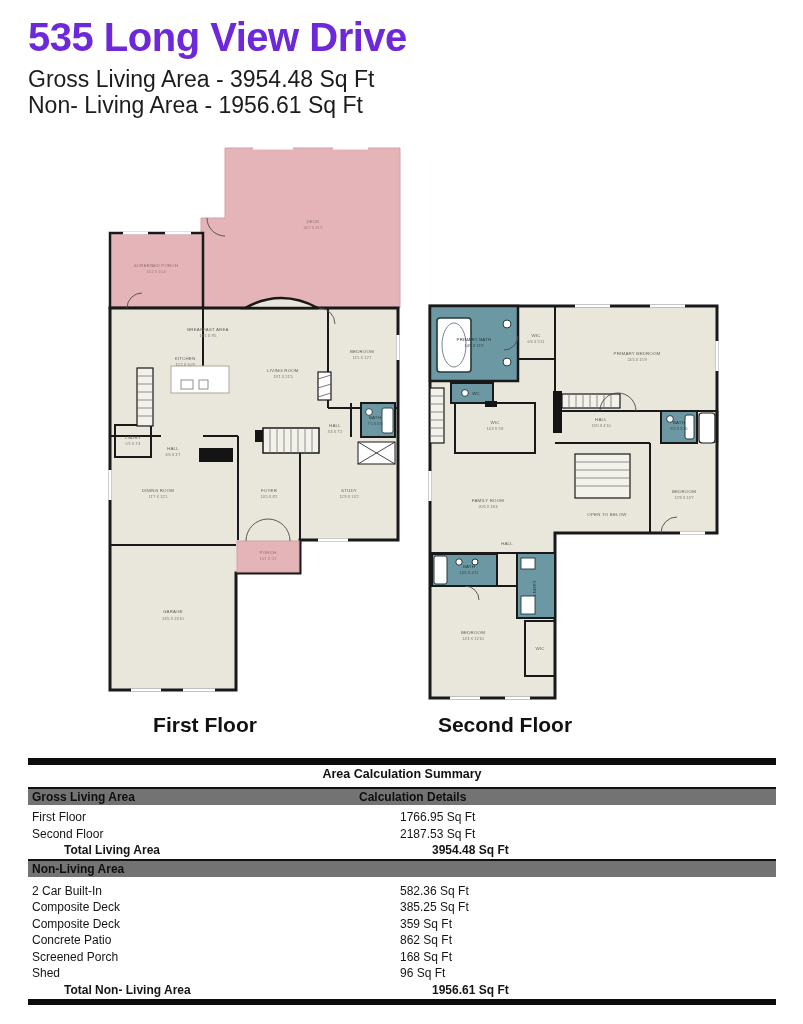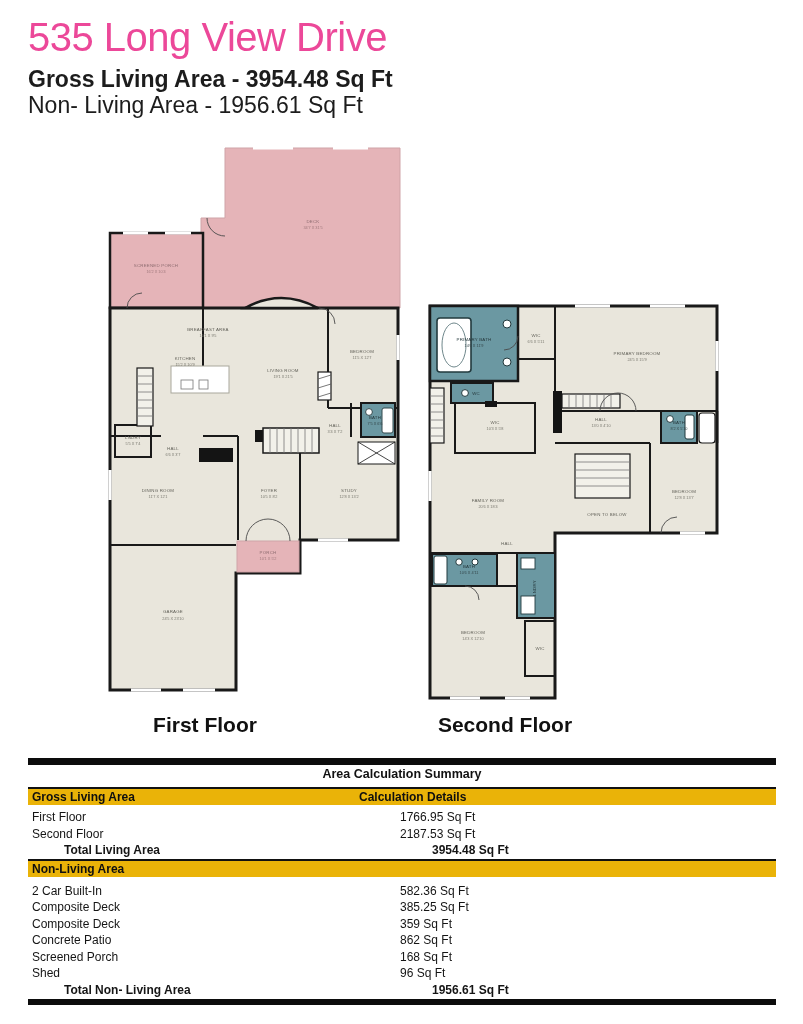--- a/index.html
+++ b/index.html
@@ -1,43 +1,43 @@
 <!DOCTYPE html>
 <html><head>
 <meta charset="utf-8">
 <style>
   html,body{margin:0;padding:0;background:#fff;}
   .page{position:relative;width:803px;height:1024px;background:#ffffff;overflow:hidden;
         font-family:"Liberation Sans",sans-serif;color:#1a1a1a;}
   
   .hdr{position:absolute;left:28px;top:14px;}
-  .hdr h1{margin:0;font-size:40px;line-height:46px;font-weight:400;letter-spacing:-0.5px;color:#ec4899;}
+  .hdr h1{margin:0;font-size:40px;line-height:46px;font-weight:700;letter-spacing:-0.5px;color:#6d28d9;}
   .hdr .sub{font-size:23px;line-height:26px;font-weight:400;color:#1c1c1c;}
-  .hdr .sub.s1{margin-top:6px;font-weight:bold;}
+  .hdr .sub.s1{margin-top:6px;}
   .hdr .sub.s2{margin-top:0;}
   
   .fp{position:absolute;}
   #fp1{left:103px;top:140px;}
   #fp2{left:425px;top:296px;}
   .rlab{font-size:4.4px;fill:#63625a;text-anchor:middle;letter-spacing:.2px;font-family:"Liberation Sans",sans-serif;}
   .rdim{font-size:3.9px;fill:#7a7970;text-anchor:middle;font-family:"Liberation Sans",sans-serif;}
   .onpink{fill:#8f6d71;}
   .onpinkd{fill:#a0797d;}
   .onteal{fill:#26393d;}
   .ontealD{fill:#35484c;}
   
   .caption{position:absolute;font-size:21px;font-weight:700;color:#111;text-align:center;}
   #cap1{left:110px;top:713px;width:190px;}
   #cap2{left:400px;top:713px;width:210px;}
   
   .tbl{position:absolute;left:28px;top:758px;width:748px;font-size:12px;}
   .bar{height:7px;background:#0c0c0c;}
   .bar.bot{height:6px;margin-top:1px;}
   .t-title{height:22px;line-height:18px;text-align:center;font-weight:700;font-size:12.5px;color:#111;}
-  .band{height:16px;line-height:16px;background:#eab308;border-top:2px solid #111;
+  .band{height:16px;line-height:16px;background:#737373;border-top:2px solid #111;
         position:relative;font-weight:700;color:#0f0f0f;}
   .band .bl{position:absolute;left:4px;}
   .band .br{position:absolute;left:331px;}
   .trow{height:16.5px;line-height:16.5px;position:relative;color:#151515;}
   .trow .c1{position:absolute;left:4px;}
   .trow .c2{position:absolute;left:372px;}
   .trow.bold{font-weight:700;margin-left:32px;}
   .trow.first{margin-top:4px;}
   .gap{height:6px;}
 </style>

